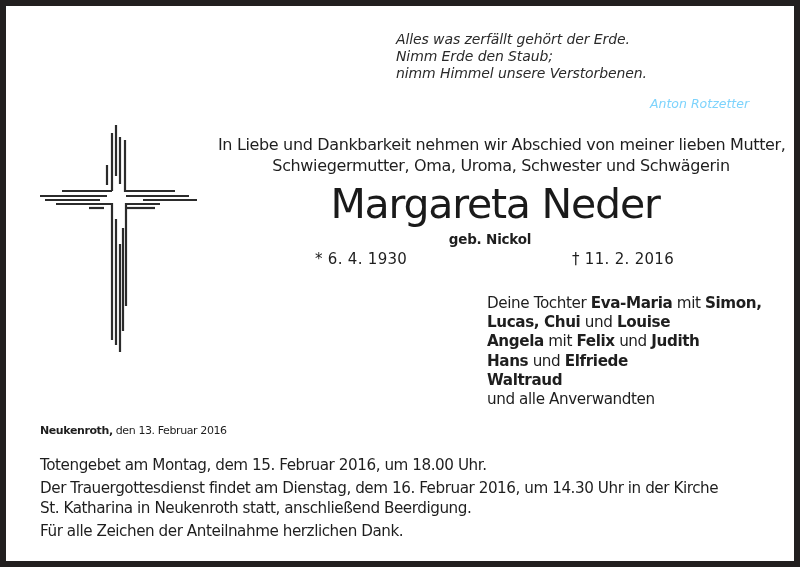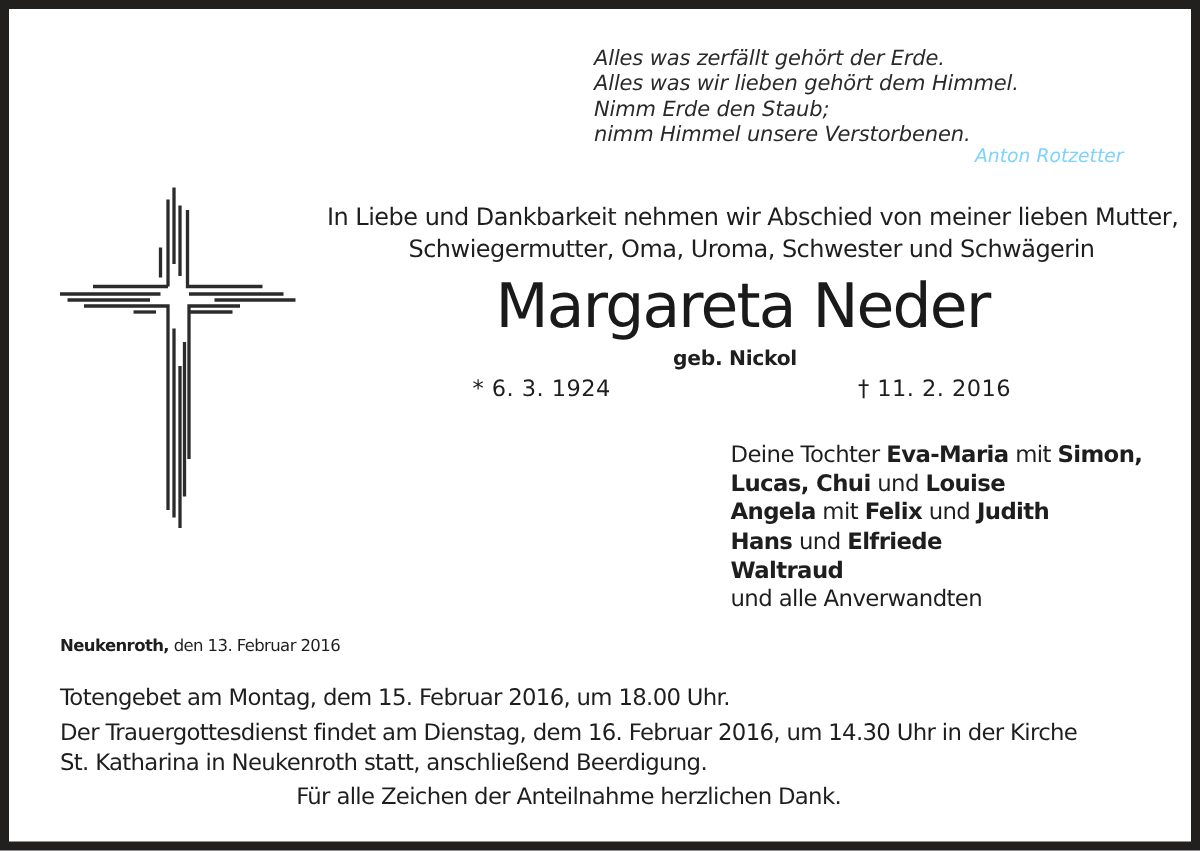--- a/index.html
+++ b/index.html
@@ -83,30 +83,29 @@
   }
   .place-date b { font-weight: bold; }
 
   .details {
     left: 40px; top: 455px;
     font-size: 15.2px;
     line-height: 20px;
     letter-spacing: -0.45px;
   }
   .details div { white-space: nowrap; }
-  .details .gap { margin-top: 3px; text-align: center; }
+  .details .gap { margin-top: 3px; }
 </style>
 </head>
 <body>
 
 <div class="card"></div>
 
 <div class="abs poem">
   <div>Alles was zerfällt gehört der Erde.</div>
-  <div>Alles was wir lieben gehört dem Himmel.</div>
   <div>Nimm Erde den Staub;</div>
   <div>nimm Himmel unsere Verstorbenen.</div>
 </div>
 <div class="abs poem-author">Anton Rotzetter</div>
 
 <svg class="abs cross" viewBox="0 0 800 567" width="800" height="567">
   <g stroke="#2b2b2b" stroke-width="2.2" fill="none" stroke-linecap="butt">
 
     <line x1="107" y1="165" x2="107" y2="185"></line>
     <line x1="112" y1="133" x2="112" y2="191"></line>
@@ -135,21 +134,21 @@
   </g>
 </svg>
 
 <div class="abs intro">
   <div>In Liebe und Dankbarkeit nehmen wir Abschied von meiner lieben Mutter,</div>
   <div>Schwiegermutter, Oma, Uroma, Schwester und Schwägerin</div>
 </div>
 
 <div class="abs name">Margareta Neder</div>
 <div class="abs maiden">geb. Nickol</div>
-<div class="abs born">* 6. 3. 1924</div>
+<div class="abs born">* 6. 4. 1930</div>
 <div class="abs died">† 11. 2. 2016</div>
 
 <div class="abs mourners">
   <div id="mourner-lines">
       <div><span>Deine Tochter </span><b>Eva-Maria</b><span> mit </span><b>Simon,</b></div>
       <div><b>Lucas, Chui</b><span> und </span><b>Louise</b></div>
       <div><b>Angela</b><span> mit </span><b>Felix</b><span> und </span><b>Judith</b></div>
       <div><b>Hans</b><span> und </span><b>Elfriede</b></div>
       <div><b>Waltraud</b></div>
     </div>

